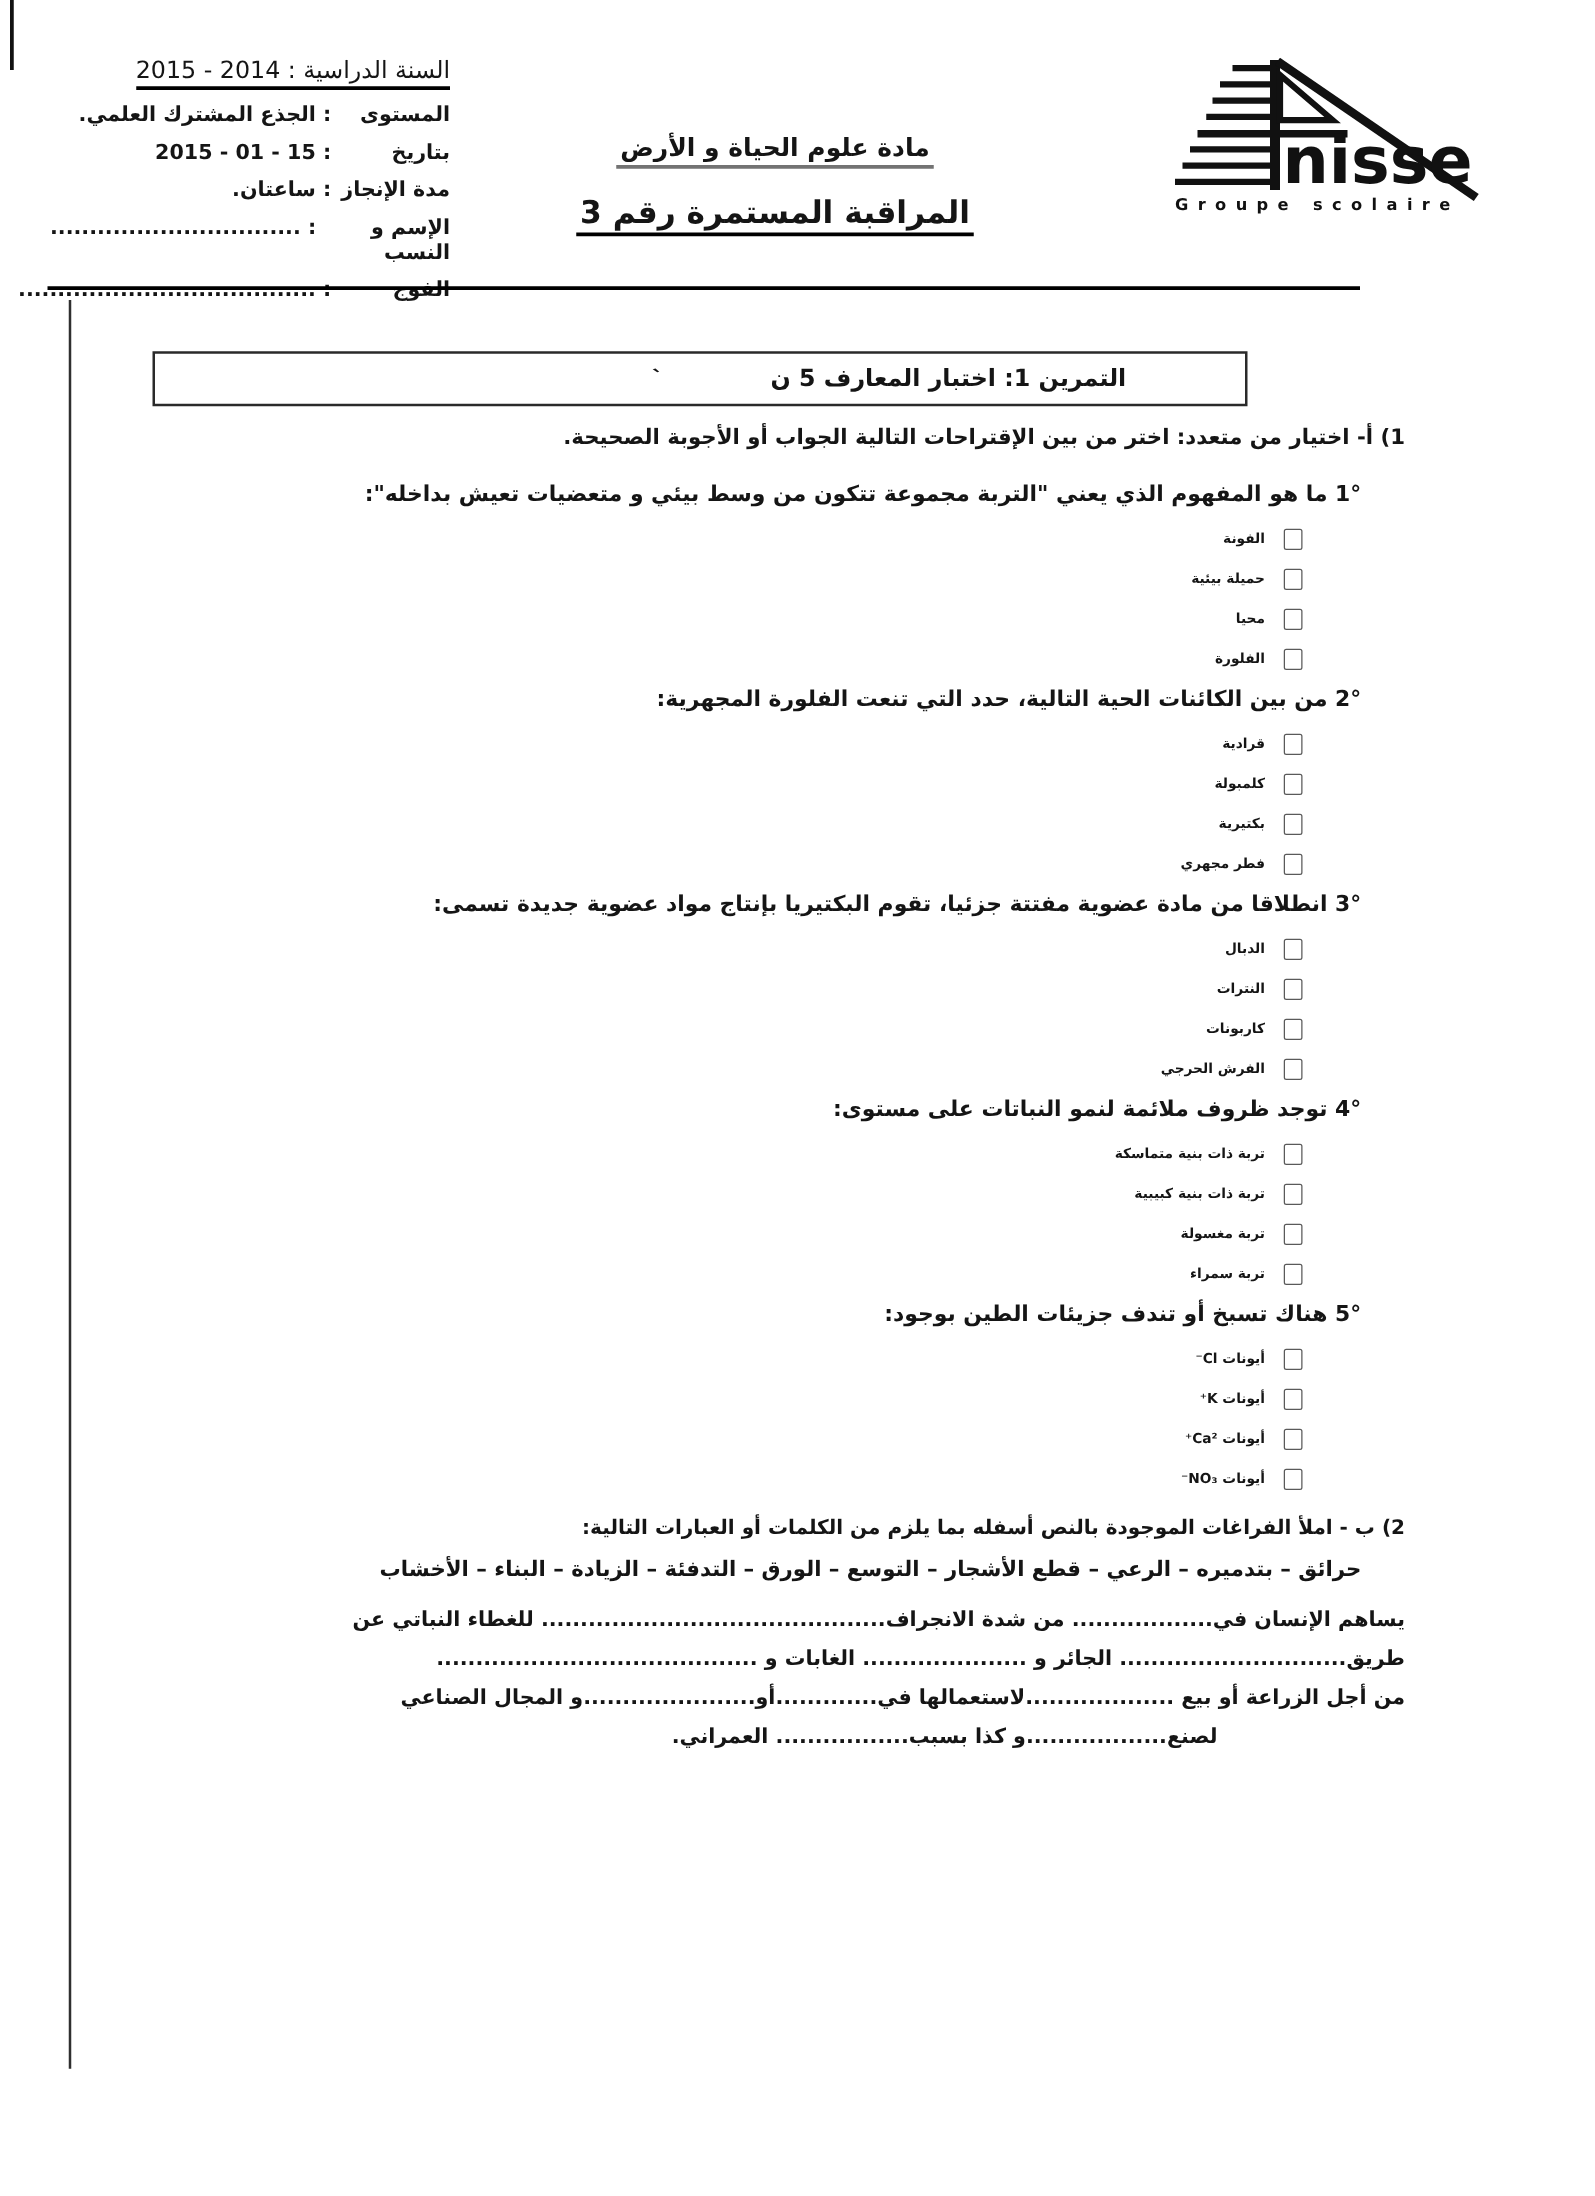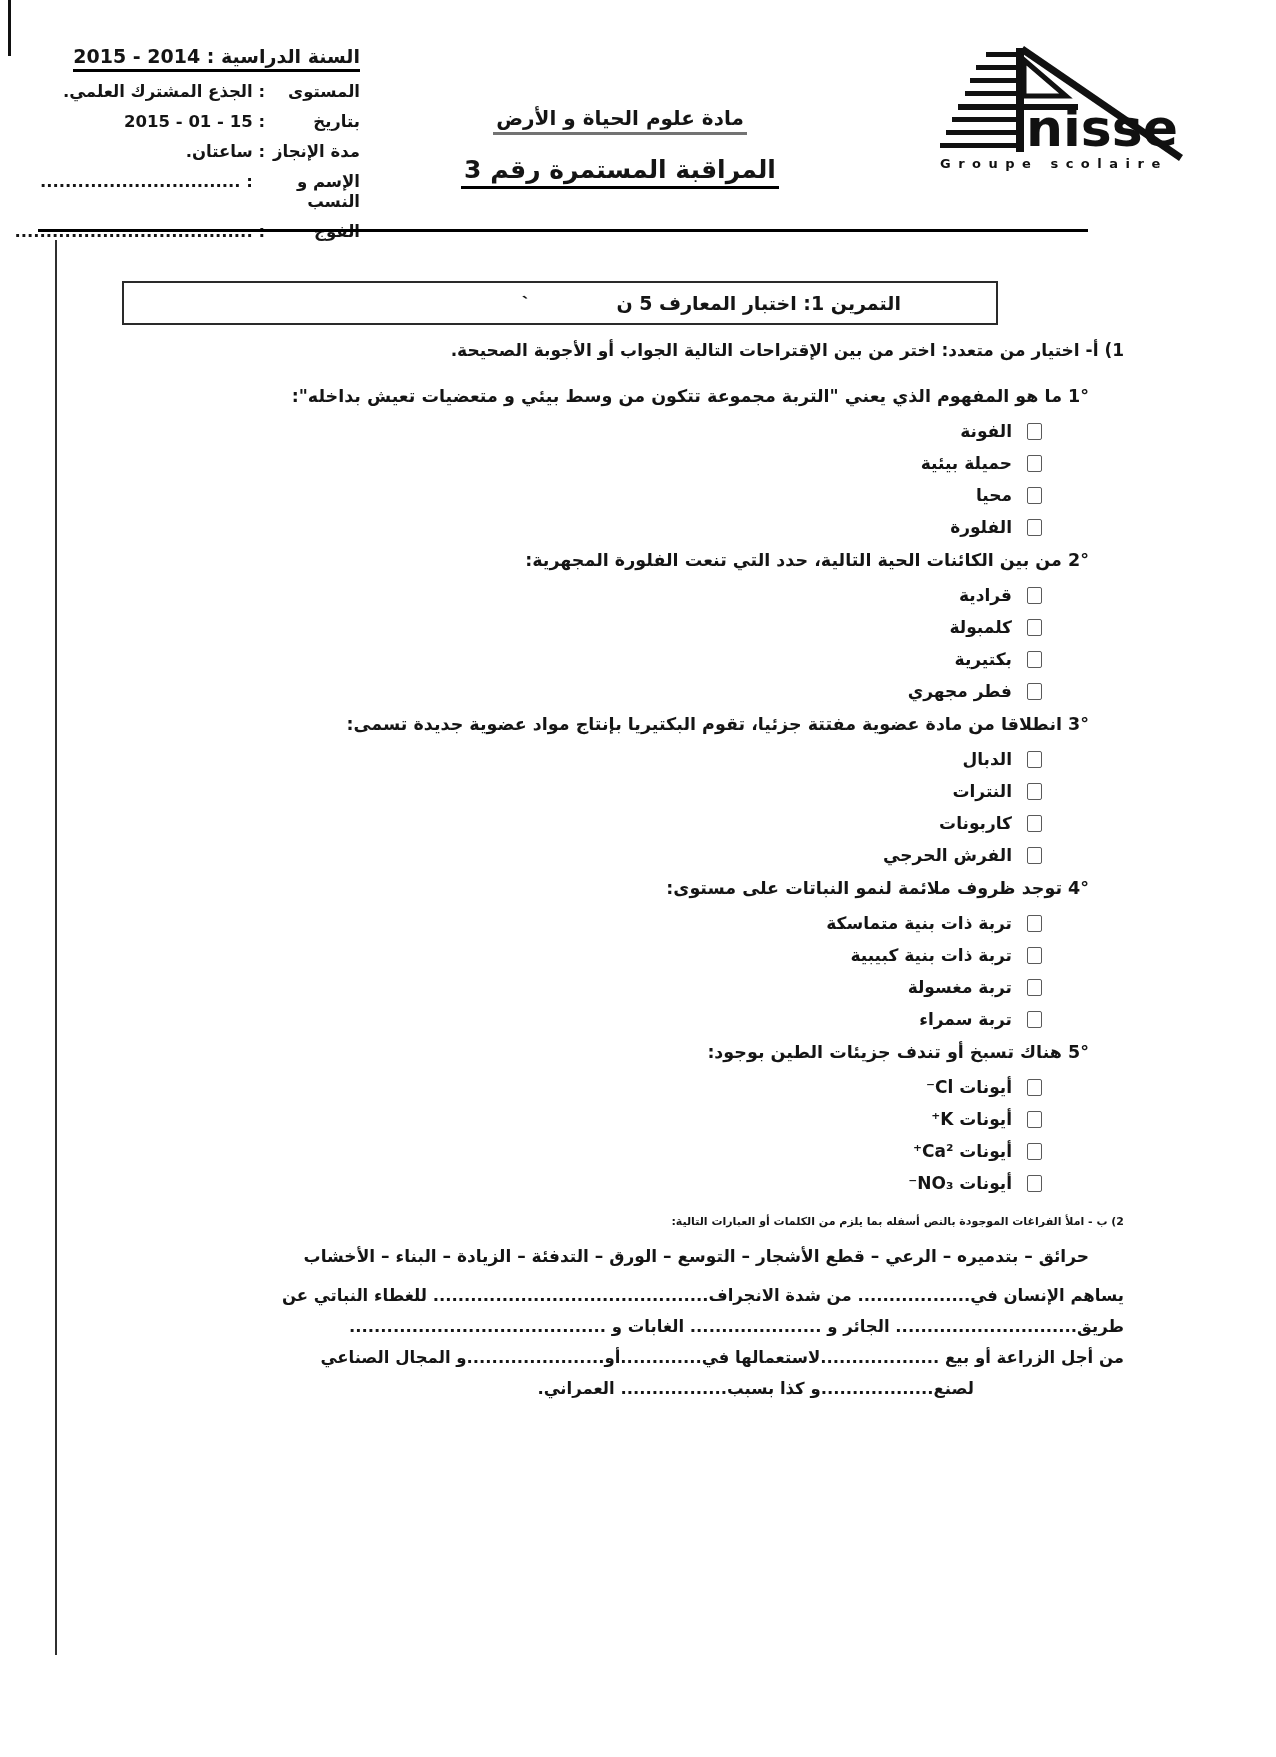--- a/index.html
+++ b/index.html
@@ -6,46 +6,46 @@
   body{
     width:1276px;height:1757px;position:relative;background:#ffffff;
     font-family:"DejaVu Sans", sans-serif;color:#151515;overflow:hidden;
   }
   
   .corner-mark{position:absolute;left:8px;top:0;width:3px;height:56px;background:#111;}
   .header-rule{position:absolute;left:38px;top:229px;width:1050px;height:3px;background:#000;}
   .left-rule{position:absolute;left:55px;top:240px;width:2px;height:1415px;background:#2f2f2f;}
   
   .header-left{position:absolute;left:40px;top:44px;width:320px;direction:rtl;text-align:right;}
-  .school-year{display:inline-block;font-size:19px;font-weight:700;line-height:24px;
+  .school-year{display:inline-block;font-size:19px;font-weight:400;line-height:24px;
     border-bottom:3px solid #000;padding-bottom:1px;}
   .info-row{display:flex;direction:rtl;margin-top:10px;line-height:20px;font-size:16.5px;font-weight:700;}
   .info-row:first-of-type{margin-top:16px;}
   .info-label{min-width:95px;}
   .info-value{white-space:nowrap;}
   
   .titles{position:absolute;left:420px;top:106px;width:400px;text-align:center;direction:rtl;}
   .subject-title{display:inline-block;font-size:20px;font-weight:700;border-bottom:3px solid #737373;padding:0 3px 2px;}
   .assessment-title{display:inline-block;font-size:25px;font-weight:700;border-bottom:3px solid #000;padding:0 3px 2px;margin-top:20px;}
   
   .logo{position:absolute;left:938px;top:46px;width:250px;height:126px;}
   .logo svg{display:block;}
   
   .ex-box{position:absolute;left:122px;top:281px;width:872px;height:40px;border:2px solid #2a2a2a;
     display:flex;direction:rtl;align-items:center;}
   .ex-title{font-size:19px;font-weight:700;padding-right:95px;}
   .artifact{font-size:17px;font-weight:700;margin-right:85px;transform:rotate(-12deg);}
   
   .content{position:absolute;right:152px;top:338px;width:1010px;direction:rtl;text-align:right;font-weight:700;}
   .intro{font-size:17px;line-height:24px;margin-bottom:22px;}
-  .intro-b{font-size:11px;line-height:24px;margin-top:16px;}
+  .intro-b{font-size:16px;line-height:24px;margin-top:16px;}
   .question{font-size:17.5px;line-height:24px;margin:8px 35px 12px 0;}
   .opt-row{display:flex;direction:rtl;align-items:center;gap:15px;margin:0 82px 10px 0;height:22px;}
   .cbx{flex:0 0 auto;width:13px;height:15px;border:1.5px solid #5a5a5a;border-radius:2px;background:#fff;display:inline-block;}
-  .opt-label{font-size:17px;line-height:22px;}
+  .opt-label{font-size:11px;line-height:22px;}
   .word-bank{font-size:17px;line-height:24px;margin:10px 35px 16px 0;}
   .fill-para{}
   .fill-line{font-size:16.5px;line-height:24px;margin-bottom:7px;white-space:nowrap;}
   .fill-line.indent{margin-right:150px;}
 </style>
 </head>
 <body>
 
 <div class="corner-mark"></div>
 

